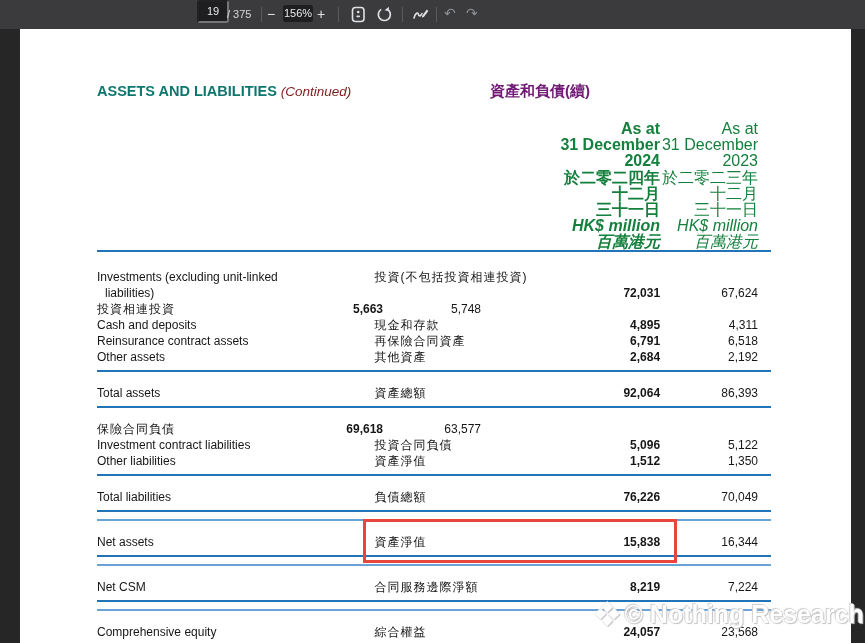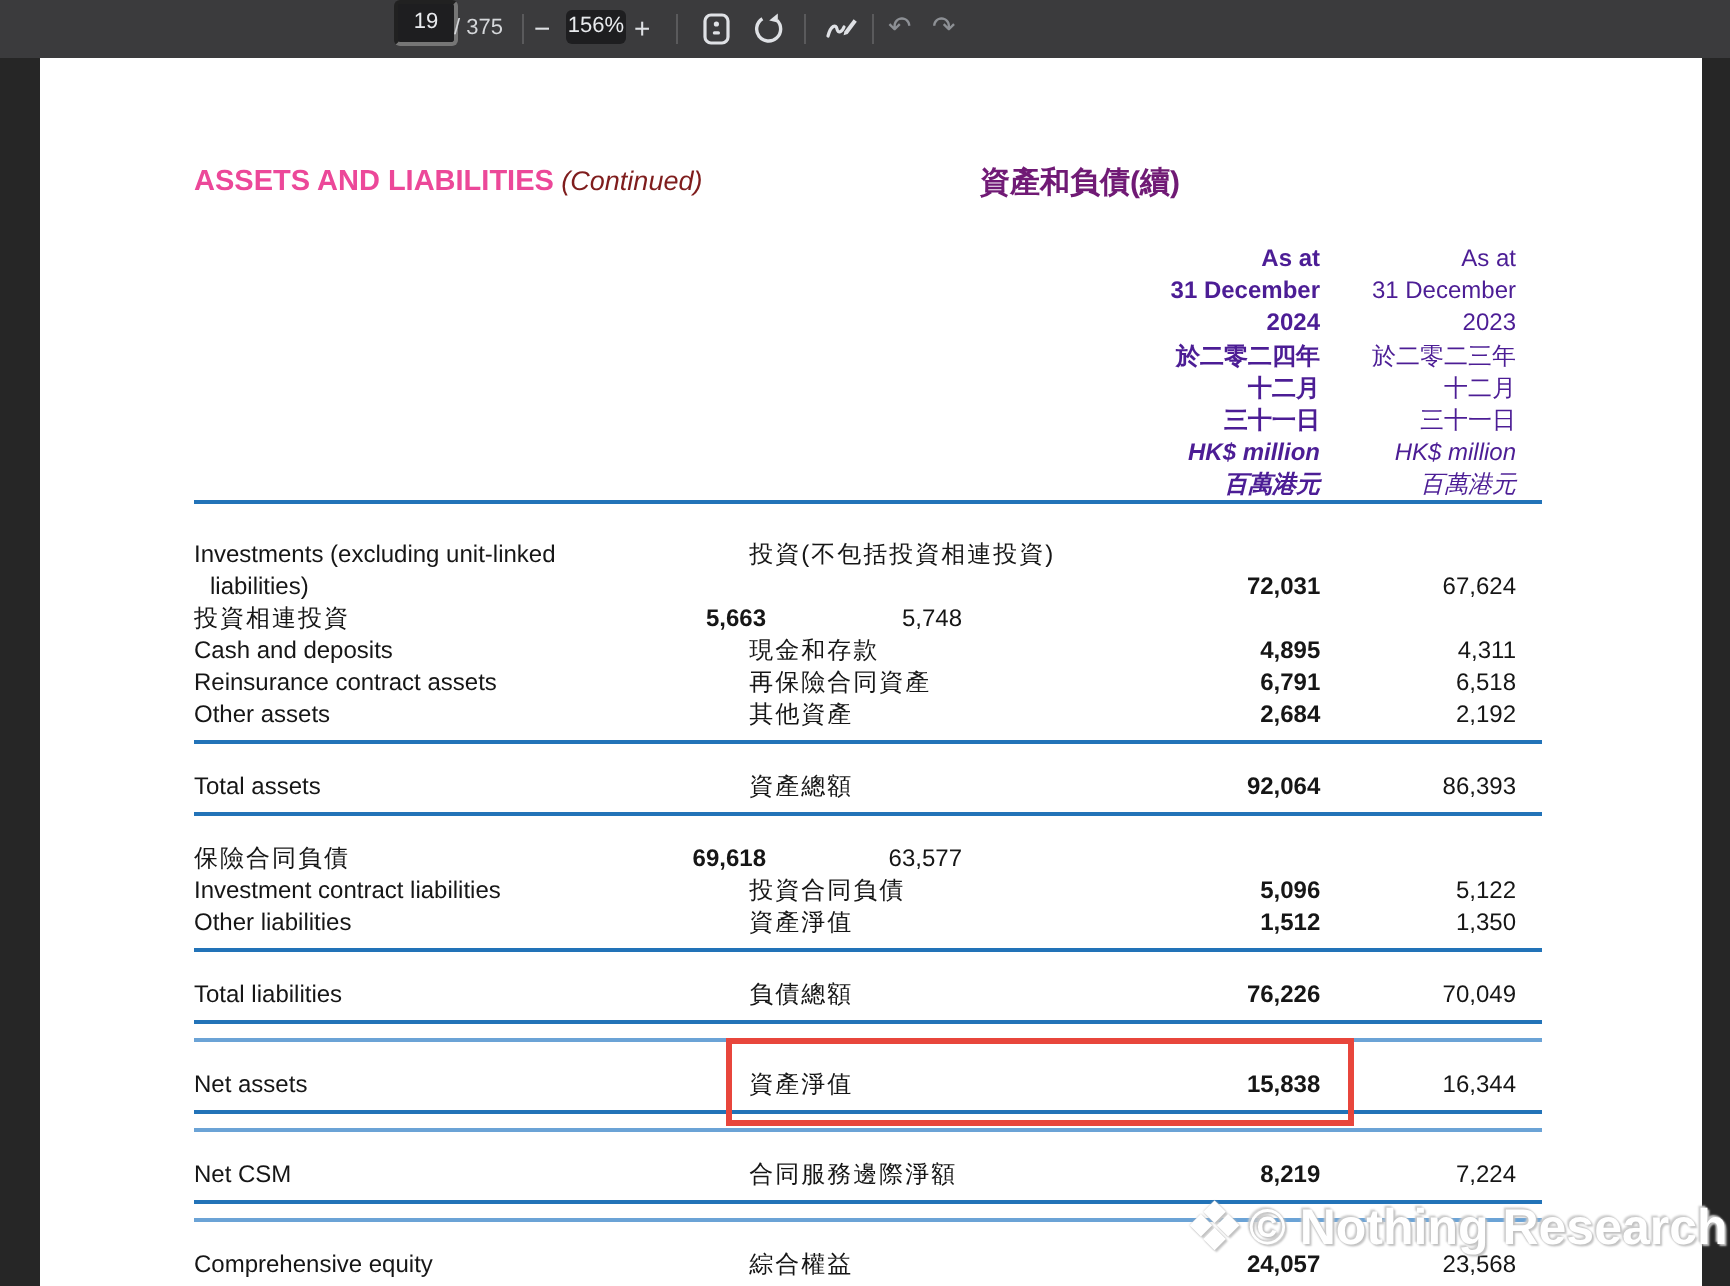--- a/index.html
+++ b/index.html
@@ -22,25 +22,25 @@
   .tb-btn{color:#dfe1e5;font-size:14px;line-height:16px;cursor:pointer;background:none;border:none;padding:0;}
   .tb-div{width:1px;height:15px;background:#5a5a5c;top:7px;}
   .tb-icon{width:16px;height:17px;top:6px;}
   .tb-arrow{color:#8d9095;font-size:14px;line-height:17px;top:5px;}
   
   .page{
     position:absolute;left:20px;top:29px;width:831px;height:614px;
     background:#ffffff;z-index:10;
   }
   .heading{position:absolute;left:77px;top:53px;white-space:nowrap;}
-  .heading .en{color:#ec4899;font-weight:bold;font-size:14.5px;margin-top:28px;}
+  .heading .en{color:#0f766e;font-weight:bold;font-size:14.5px;margin-top:28px;}
   .heading .suffix{color:#7f1d1d;font-style:italic;font-weight:normal;font-size:13.5px;}
   .heading-zh{position:absolute;left:470px;top:53px;color:#701a75;font-weight:bold;font-size:15px;}
   
-  .hcol{position:absolute;top:92px;text-align:right;font-size:12px;line-height:16.2px;color:#4c1d95;white-space:nowrap;}
+  .hcol{position:absolute;top:92px;text-align:right;font-size:16px;line-height:16.2px;color:#15803d;white-space:nowrap;}
   .hcol-2024{right:191px;font-weight:bold;}
   .hcol-2023{right:93px;font-weight:normal;}
   .hcol .it{font-style:italic;}
   .head-rule{position:absolute;left:77px;top:221px;width:674px;height:2.4px;background:#2273b8;}
   
   .tbody{position:absolute;left:77px;top:240px;width:674px;}
   .trow{display:flex;align-items:flex-end;font-size:12px;line-height:16px;color:#161616;}
   .trow.section-gap{margin-top:13px;}
   .c-en{width:278px;}
   .c-en .indent{padding-left:8px;}

